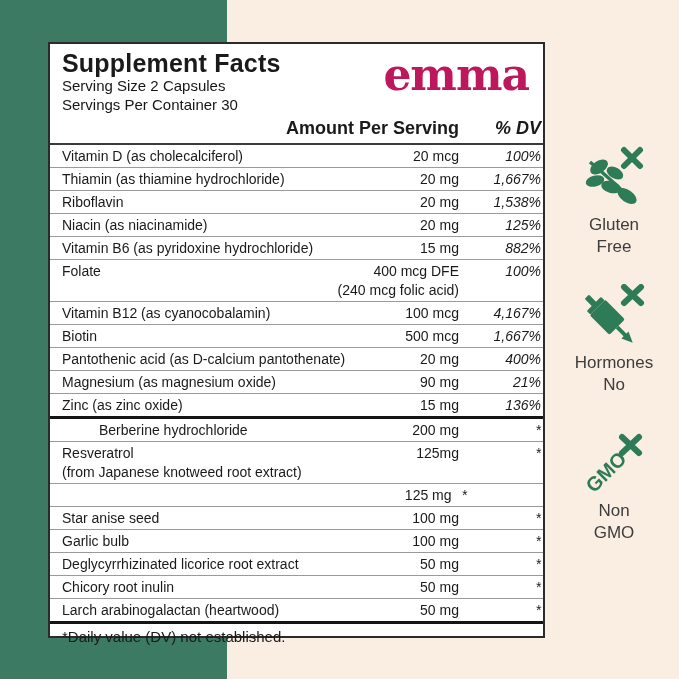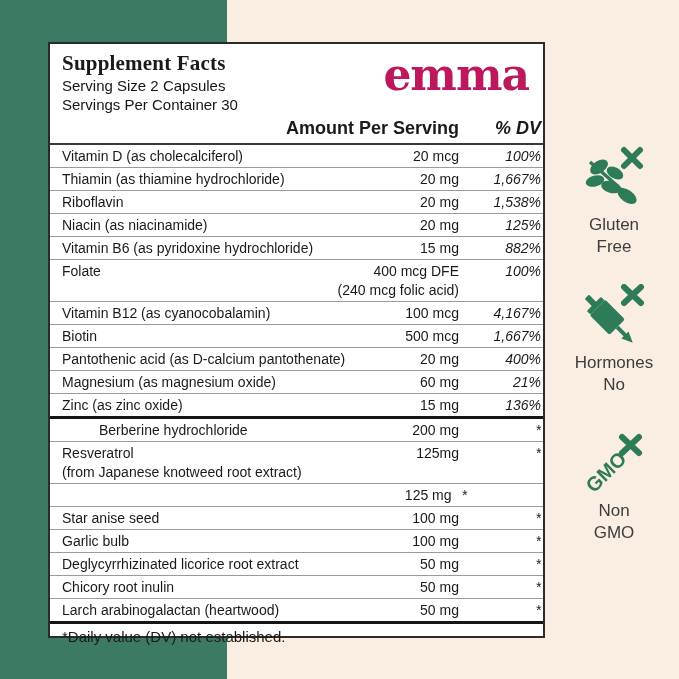--- a/index.html
+++ b/index.html
@@ -24,21 +24,21 @@
     background:#FFFFFF;
     border:2px solid #2B2B2B;
     display:flex; flex-direction:column;
   }
   .panel-header {
     display:flex; justify-content:space-between; align-items:flex-start;
     padding:7px 10px 2px 12px;
     height:70px;
   }
   .panel-title {
-    font-size:21px; font-weight:bold; letter-spacing:.2px; line-height:25px;font-family:Liberation Serif, serif;
+    font-size:25px; font-weight:bold; letter-spacing:.2px; line-height:25px;
   }
   .serving-line {
     font-size:15px; line-height:19px; color:#161616;
   }
   .brand-logo {
     font-family:"DejaVu Serif", serif;
     font-weight:bold; font-size:44px; line-height:40px;
     color:#be185d; letter-spacing:-1px; margin:4px 4px 0 0;
   }
   .head-divider { height:4px; background:#101010; margin:0; }
@@ -214,21 +214,21 @@
     </div>
     <div class="cell-dv">400%</div>
   </div>
 
   <div class="row grid-row">
     <div class="cell-name">
       <span class="main">Magnesium (as magnesium oxide)</span>
 
     </div>
     <div class="cell-amount">
-      <span class="main">60 mg</span>
+      <span class="main">90 mg</span>
 
     </div>
     <div class="cell-dv">21%</div>
   </div>
 
   <div class="row grid-row">
     <div class="cell-name">
       <span class="main">Zinc (as zinc oxide)</span>
 
     </div>

